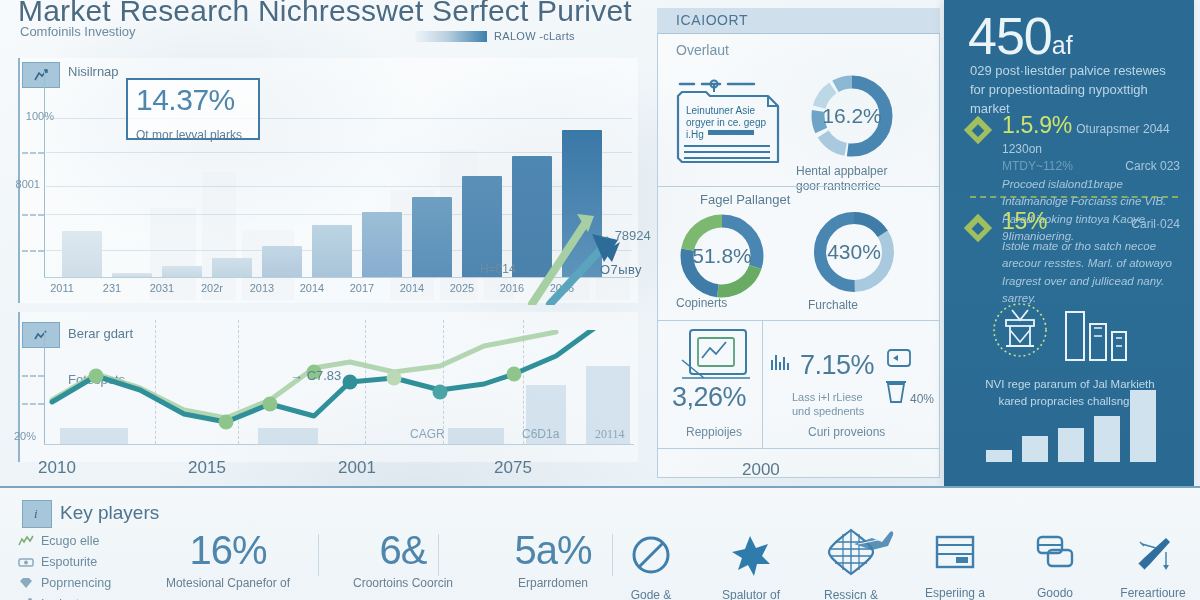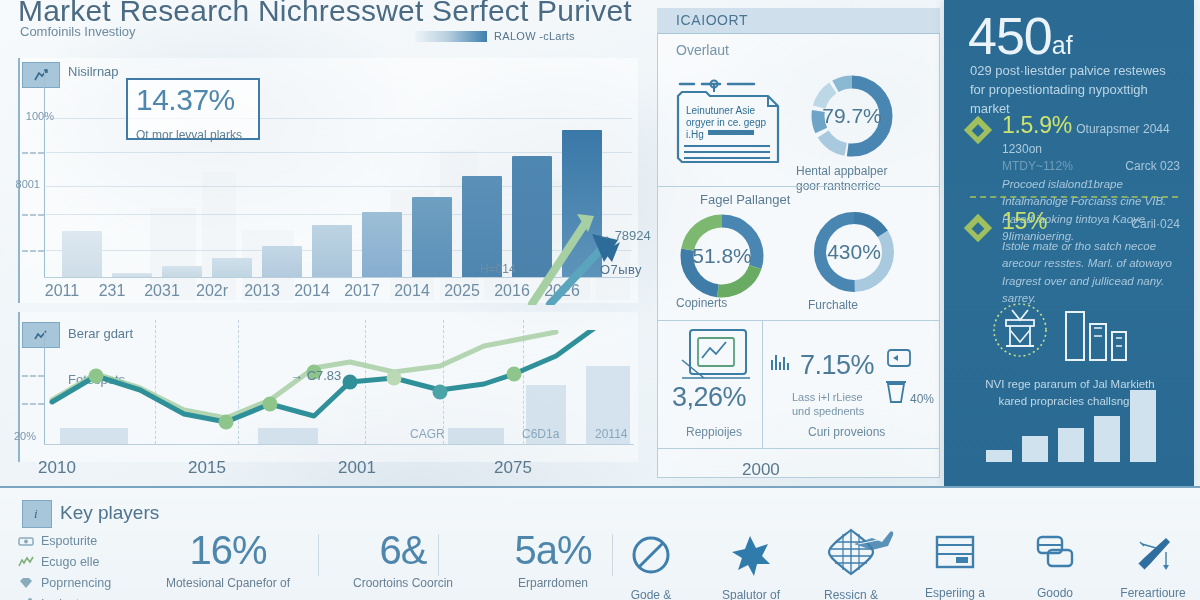--- a/index.html
+++ b/index.html
@@ -64,21 +64,21 @@
   .callout-cap { font-size:12px; color:#5c7f96; margin-top:12px; }
 
   .axis-v { position:absolute; left:44px; top:72px; width:1px; height:205px; background:#9dbdd2; }
   .axis-h { position:absolute; left:44px; top:277px; width:590px; height:1px; background:#b9cfdd; }
   .ytick { position:absolute; font-size:11px; color:#7b97ab; text-align:right; width:34px; }
   .gridline { position:absolute; left:46px; height:1px; background:rgba(160,185,202,.35); width:586px; }
   .dashtick { position:absolute; left:22px; width:22px; border-top:2px dashed #b4c7d4; }
 
   .bars { position:absolute; left:56px; top:92px; width:570px; height:185px; }
   .bar { position:absolute; bottom:0; width:40px; border-radius:1px 1px 0 0; }
-  .xlab { position:absolute; top:282px; font-size:16px; color:#6e8da3; width:46px; text-align:center; }
+  .xlab { position:absolute; top:282px; font-size:11px; color:#6e8da3; width:46px; text-align:center; }
 
   .ann-h { position:absolute; left:480px; top:262px; font-size:12px; color:#6d8ca1; }
 
   
   .arrow-wrap { position:absolute; left:520px; top:200px; width:120px; height:105px; }
   .ann-78924 { position:absolute; left:598px; top:228px; font-size:13px; color:#5b8096; }
   .ann-orbit { position:absolute; left:600px; top:262px; font-size:13px; color:#4f7490; letter-spacing:.4px; }
 
   
   .panel-line {
@@ -87,21 +87,21 @@
   }
   .chip2 { position:absolute; left:22px; top:322px; width:38px; height:26px;
     background:#a8c6da; border:1px solid #7ea7c3; display:flex; align-items:center; justify-content:center; }
   .panel-label2 { position:absolute; left:68px; top:326px; font-size:13px; color:#5a7c93; }
   .hotspots { position:absolute; left:68px; top:372px; font-size:13px; color:#6b8ba0; }
   .line-axis-v { position:absolute; left:44px; top:332px; width:1px; height:112px; background:#9dbdd2; }
   .line-axis-h { position:absolute; left:44px; top:444px; width:590px; height:1px; background:#b9cfdd; }
   .ann-c783 { position:absolute; left:290px; top:368px; font-size:13px; color:#5b8096; }
   .ann-cagr { position:absolute; left:410px; top:427px; font-size:12px; color:#8aa6ba; }
   .ann-c6014 { position:absolute; left:522px; top:427px; font-size:12px; color:#8aa6ba; }
-  .ann-20114 { position:absolute; left:595px; top:427px; font-size:12px; color:#8aa6ba; }
+  .ann-20114 { position:absolute; left:595px; top:427px; font-size:12px; color:#8aa6ba;font-family:Liberation Serif, serif; }
   .xlab2 { position:absolute; top:458px; font-size:17px; color:#59788e; width:70px; text-align:center; }
   .vdash { position:absolute; width:0; border-left:1px dashed #c3d3de; }
 
   
   .panel-mid {
     position:absolute; left:657px; top:8px; width:283px; height:470px;
     background:rgba(255,255,255,.48); border:1px solid #b6cfdf;
   }
   .mid-head {
     position:absolute; left:657px; top:8px; width:283px; height:26px;
@@ -328,21 +328,21 @@
   </svg>
 
   <div class="donut" style="left:808px;top:72px;width:88px;height:88px">
     <svg width="88" height="88" viewBox="0 0 88 88">
       <circle cx="44" cy="44" r="34" fill="none" stroke="#4986b1" stroke-width="13" stroke-dasharray="111 103" stroke-dashoffset="0" transform="rotate(-90 44 44)"></circle>
       <circle cx="44" cy="44" r="34" fill="none" stroke="#a9cade" stroke-width="13" stroke-dasharray="28 186" stroke-dashoffset="-113" transform="rotate(-90 44 44)"></circle>
       <circle cx="44" cy="44" r="34" fill="none" stroke="#6ea5c7" stroke-width="13" stroke-dasharray="20 194" stroke-dashoffset="-145" transform="rotate(-90 44 44)"></circle>
       <circle cx="44" cy="44" r="34" fill="none" stroke="#bcd8e7" stroke-width="13" stroke-dasharray="24 190" stroke-dashoffset="-169" transform="rotate(-90 44 44)"></circle>
       <circle cx="44" cy="44" r="34" fill="none" stroke="#8bb9d4" stroke-width="13" stroke-dasharray="18 196" stroke-dashoffset="-196" transform="rotate(-90 44 44)"></circle>
     </svg>
-    <div class="donut-val">79.7%</div>
+    <div class="donut-val">16.2%</div>
   </div>
   <div class="donut-cap" style="left:796px;top:164px;width:118px">Hental appbalper<br>goor rantnerrice</div>
 
   <div class="mid-div" style="top:186px"></div>
 
   <div class="mid-sec-t" style="left:700px;top:192px">Fagel Pallanget</div>
 
   <div class="donut" style="left:676px;top:210px;width:92px;height:92px">
     <svg width="92" height="92" viewBox="0 0 92 92">
       <circle cx="46" cy="46" r="35" fill="none" stroke="#4986b1" stroke-width="13" stroke-dasharray="66 154" transform="rotate(-90 46 46)"></circle>
@@ -460,30 +460,30 @@
   <div class="kp-chip">
     <svg width="12" height="16" viewBox="0 0 12 16">
       <text x="3" y="12" font-family="Liberation Serif, serif" font-size="13" fill="#35688c" font-style="italic">i</text>
     </svg>
   </div>
   <div class="kp-title">Key players</div>
 
   <div class="kp-list">
     <div class="kp-row">
       <svg width="16" height="12" viewBox="0 0 16 12">
+        <path d="M1 10 L4 4 L6 7 L9 2 L12 6 L15 1" stroke="#7fae7b" stroke-width="1.6" fill="none"></path>
+      </svg>
+      <span class="kp-txt">Ecugo elle</span>
+    </div>
+    <div class="kp-row">
+      <svg width="16" height="12" viewBox="0 0 16 12">
         <rect x="1" y="3" width="14" height="7" rx="1.5" fill="none" stroke="#8aaabd" stroke-width="1.5"></rect>
         <circle cx="8" cy="6.5" r="2" fill="#8aaabd"></circle>
       </svg>
       <span class="kp-txt">Espoturite</span>
-    </div>
-    <div class="kp-row">
-      <svg width="16" height="12" viewBox="0 0 16 12">
-        <path d="M1 10 L4 4 L6 7 L9 2 L12 6 L15 1" stroke="#7fae7b" stroke-width="1.6" fill="none"></path>
-      </svg>
-      <span class="kp-txt">Ecugo elle</span>
     </div>
     <div class="kp-row">
       <svg width="16" height="12" viewBox="0 0 16 12">
         <path d="M2 4 L8 11 L14 4 L11 1 L5 1 Z" fill="#8aaabd"></path>
       </svg>
       <span class="kp-txt">Poprnencing</span>
     </div>
     <div class="kp-row">
       <svg width="16" height="12" viewBox="0 0 16 12">
         <circle cx="3" cy="6" r="2" fill="#8aaabd"></circle>

